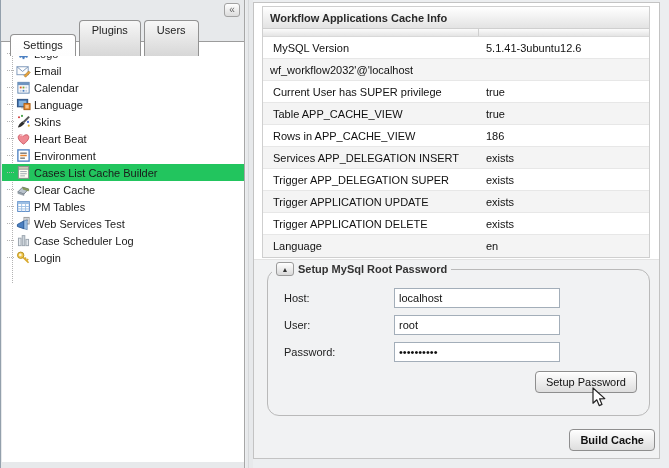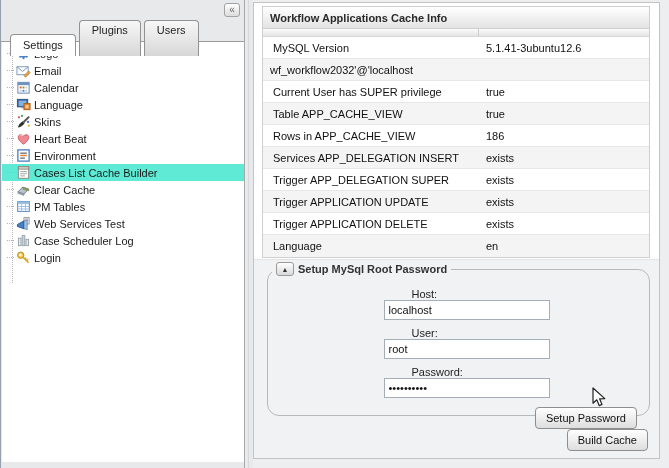--- a/index.html
+++ b/index.html
@@ -95,36 +95,36 @@
   .fs-legend {
     position:absolute; top:-8px; left:4px; display:flex; align-items:center;
     background:#f1f2f3; padding:0 4px; gap:4px;
   }
   .fs-toggle {
     width:18px; height:14px; border:1px solid #9a9a9a; border-radius:3px;
     background:linear-gradient(#ffffff,#d9d9d9);
     font-size:7px; line-height:13px; text-align:center; color:#333; cursor:pointer;
   }
   .fs-title { font-size:11px; font-weight:bold; color:#333; }
-  .frow { display:flex; align-items:center; margin:0 0 7px 16px;flex-direction:column; }
+  .frow { display:flex; align-items:center; margin:0 0 7px 16px; }
   .frow:first-of-type { margin-top:18px; }
   .frow label { width:110px; font-size:11px; color:#222; flex:none; }
   .frow input {
     width:166px; height:20px; border:1px solid #a3aeb9; background:#fff;
     font-size:11px; font-family:"Liberation Sans",sans-serif; padding:0 4px; color:#111;
   }
   .setup-row { text-align:right; margin:9px 12px 0 0; }
   .btn {
     display:inline-block; height:22px; line-height:20px; padding:0 10px;
     border:1px solid #8e8e8e; border-radius:4px;
     background:linear-gradient(#fefefe,#dedede);
     font-size:11px; color:#111; cursor:pointer;
     box-shadow:inset 0 1px 0 rgba(255,255,255,.7);
   }
-  .build-row { position:absolute; right:11px; bottom:7px; }
+  .build-row { position:absolute; right:4px; bottom:7px;font-weight:bold; }
 
   .cursor { position:absolute; left:588px; top:387px; width:22px; height:22px; z-index:20; pointer-events:none; }
 </style>
 </head>
 <body>
 
 <div class="sidebar">
   <div class="collapse-btn">«</div>
   <div class="tabstrip-line"></div>
   <div class="tabs" id="tabs"><div class="tab active">Settings</div><div class="tab">Plugins</div><div class="tab">Users</div></div>
@@ -214,21 +214,21 @@
         <span class="icon">
           <svg viewBox="0 0 16 16">
             <rect x="2" y="2" width="12" height="12" fill="#ffffff" stroke="#4a7fc1" stroke-width="1.4"></rect>
             <line x1="4.5" y1="5.5" x2="11.5" y2="5.5" stroke="#555" stroke-width="1.2"></line>
             <line x1="4.5" y1="8" x2="11.5" y2="8" stroke="#e8862d" stroke-width="1.6"></line>
             <line x1="4.5" y1="10.8" x2="9.5" y2="10.8" stroke="#555" stroke-width="1.2"></line>
           </svg>
         </span>
         <span>Environment</span>
       </div>
-      <div class="tree-item" style="background: #5eead4;">
+      <div class="tree-item" style="background: #22c55e;">
         <span class="connector"></span>
         <span class="icon">
           <svg viewBox="0 0 16 16">
             <rect x="2.5" y="1.8" width="11" height="12.4" fill="#fffdf2" stroke="#8a8a8a"></rect>
             <rect x="2.5" y="1.8" width="11" height="2.6" fill="#d8d3bd" stroke="#8a8a8a"></rect>
             <line x1="4.5" y1="7" x2="11.5" y2="7" stroke="#9aa4ae" stroke-width="1"></line>
             <line x1="4.5" y1="9.3" x2="11.5" y2="9.3" stroke="#9aa4ae" stroke-width="1"></line>
             <line x1="4.5" y1="11.6" x2="9.5" y2="11.6" stroke="#9aa4ae" stroke-width="1"></line>
           </svg>
         </span>

